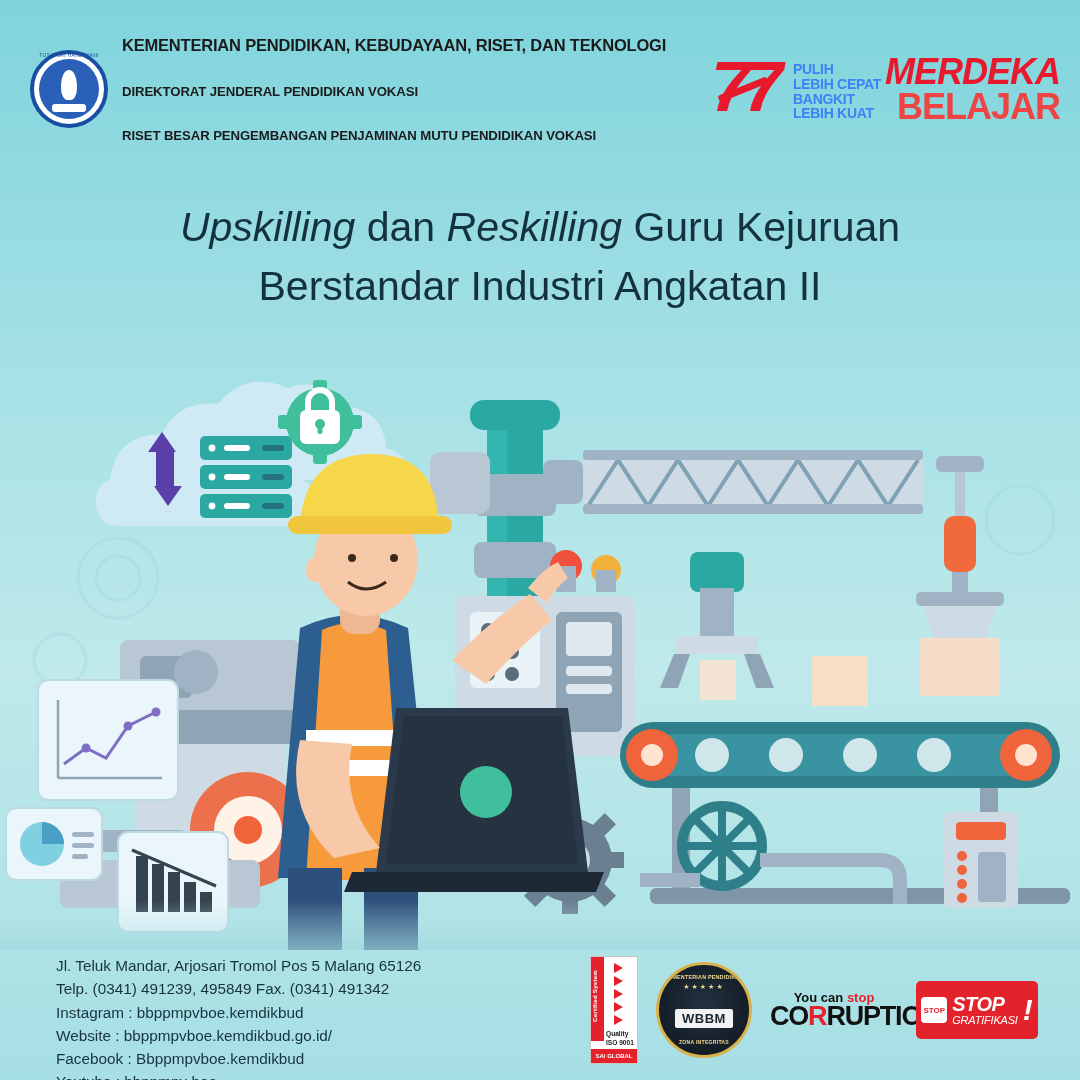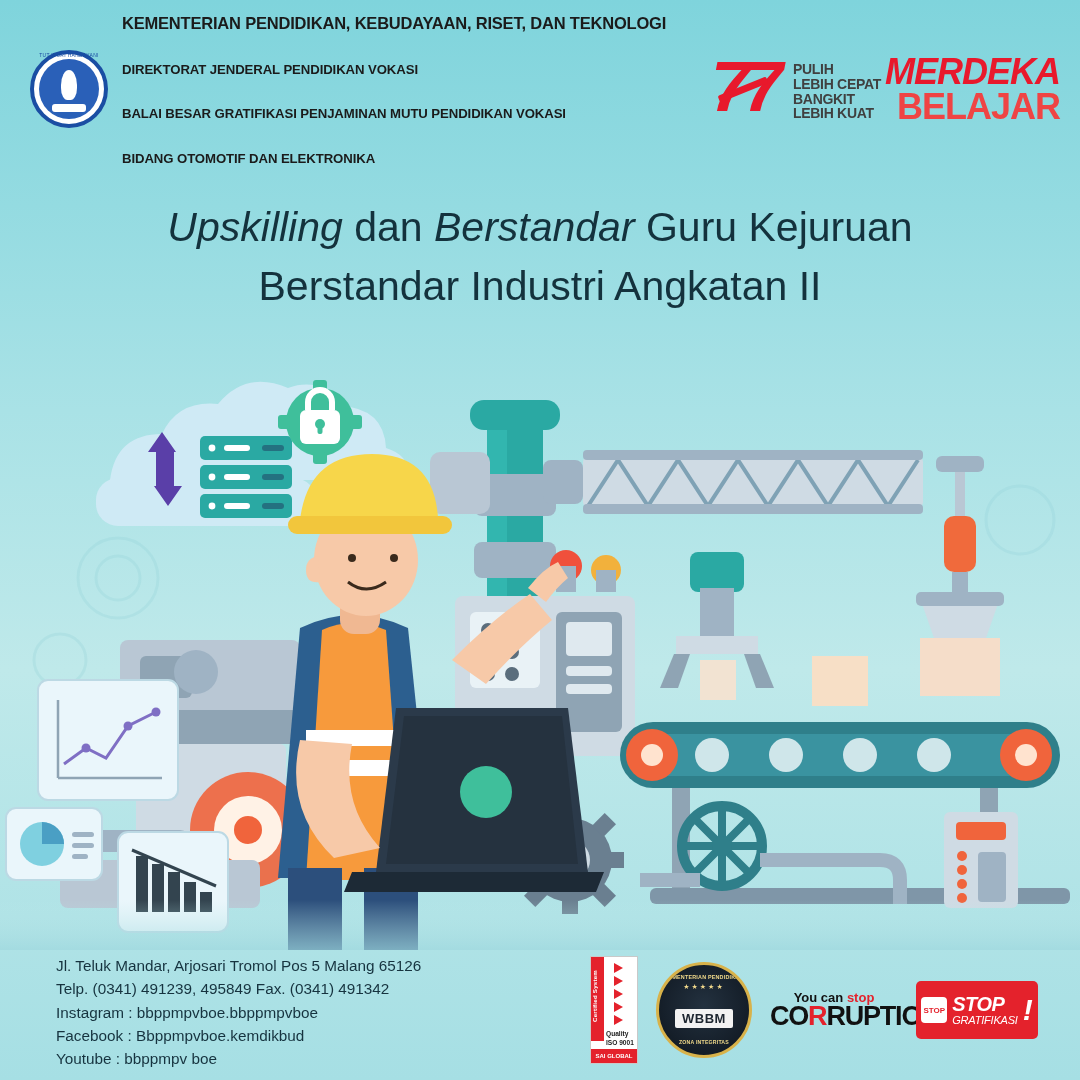--- a/index.html
+++ b/index.html
@@ -113,21 +113,21 @@
     top: 28px; left: 6px;
     border-radius: 2px;
   }
   .hut-words {
     line-height: 1.06;
     padding-top: 4px;
   }
   .hut-words div {
     font-size: 14px;
     font-weight: bold;
-    color: #404040;
+    color: #3b82f6;
     letter-spacing: -.3px;
   }
   .merdeka-block {
     flex: 0 0 auto;
     text-align: right;
     padding-top: 2px;
     padding-left: 4px;
   }
   .merdeka-block .m1 {
     font-size: 36px;
@@ -335,22 +335,21 @@
     <div class="ring"></div>
     <div class="inner"></div>
     <div class="flame"></div>
     <div class="base"></div>
     <div class="arc-text">TUT WURI HANDAYANI</div>
   </div>
 
   <div class="ministry">
     <div class="l1">KEMENTERIAN PENDIDIKAN, KEBUDAYAAN, RISET, DAN TEKNOLOGI</div>
     <div class="l2">DIREKTORAT JENDERAL PENDIDIKAN VOKASI</div>
-    <div class="l3">BALAI BESAR GRATIFIKASI PENJAMINAN MUTU PENDIDIKAN VOKASI</div>
-    <div class="l4">BIDANG OTOMOTIF DAN ELEKTRONIKA</div>
+    <div class="l3">RISET BESAR PENGEMBANGAN PENJAMINAN MUTU PENDIDIKAN VOKASI</div>
   </div>
 
   <div class="hut-block">
     <div class="hut-77">
       <span class="sev">77</span>
       <span class="slash"></span>
     </div>
     <div class="hut-words">
       <div>PULIH</div>
       <div>LEBIH CEPAT</div>
@@ -360,21 +359,21 @@
   </div>
 
   <div class="merdeka-block">
     <div class="m1">MERDEKA</div>
     <div class="m2">BELAJAR</div>
   </div>
 </div>
 
 <div class="title-wrap">
   <div class="title-line">
-    <span class="it">Upskilling</span><span> dan </span><span class="it">Berstandar</span><span> Guru Kejuruan</span>
+    <span class="it">Upskilling</span><span> dan </span><span class="it">Reskilling</span><span> Guru Kejuruan</span>
   </div>
   <div class="title-line">Berstandar Industri Angkatan II</div>
 </div>
 
 <div class="scene">
 <svg width="1080" height="590" viewBox="0 0 1080 590" xmlns="http://www.w3.org/2000/svg">
   <defs>
     <linearGradient id="gfloor" x1="0" y1="0" x2="0" y2="1">
       <stop offset="0" stop-color="#bfe9ea" stop-opacity="0"></stop>
       <stop offset="1" stop-color="#9fd8de" stop-opacity=".7"></stop>
@@ -636,21 +635,25 @@
 </svg>
 </div>
 
 <div class="footer">
 
   <div class="addr">
     <div>Jl. Teluk Mandar, Arjosari Tromol Pos 5 Malang 65126</div>
     <div>Telp. (0341) 491239, 495849 Fax. (0341) 491342</div>
     <div>
       <span class="lbl">Instagram :</span>
-      <span>bbppmpvboe.bbppmpvboe</span>
+      <span>bbppmpvboe.kemdikbud</span>
+    </div>
+    <div>
+      <span class="lbl">Website</span>
+      <span>: bbppmpvboe.kemdikbud.go.id/</span>
     </div>
     <div>
       <span class="lbl">Facebook</span>
       <span>: Bbppmpvboe.kemdikbud</span>
     </div>
     <div>
       <span class="lbl">Youtube</span>
       <span>: bbppmpv boe</span>
     </div>
   </div>

